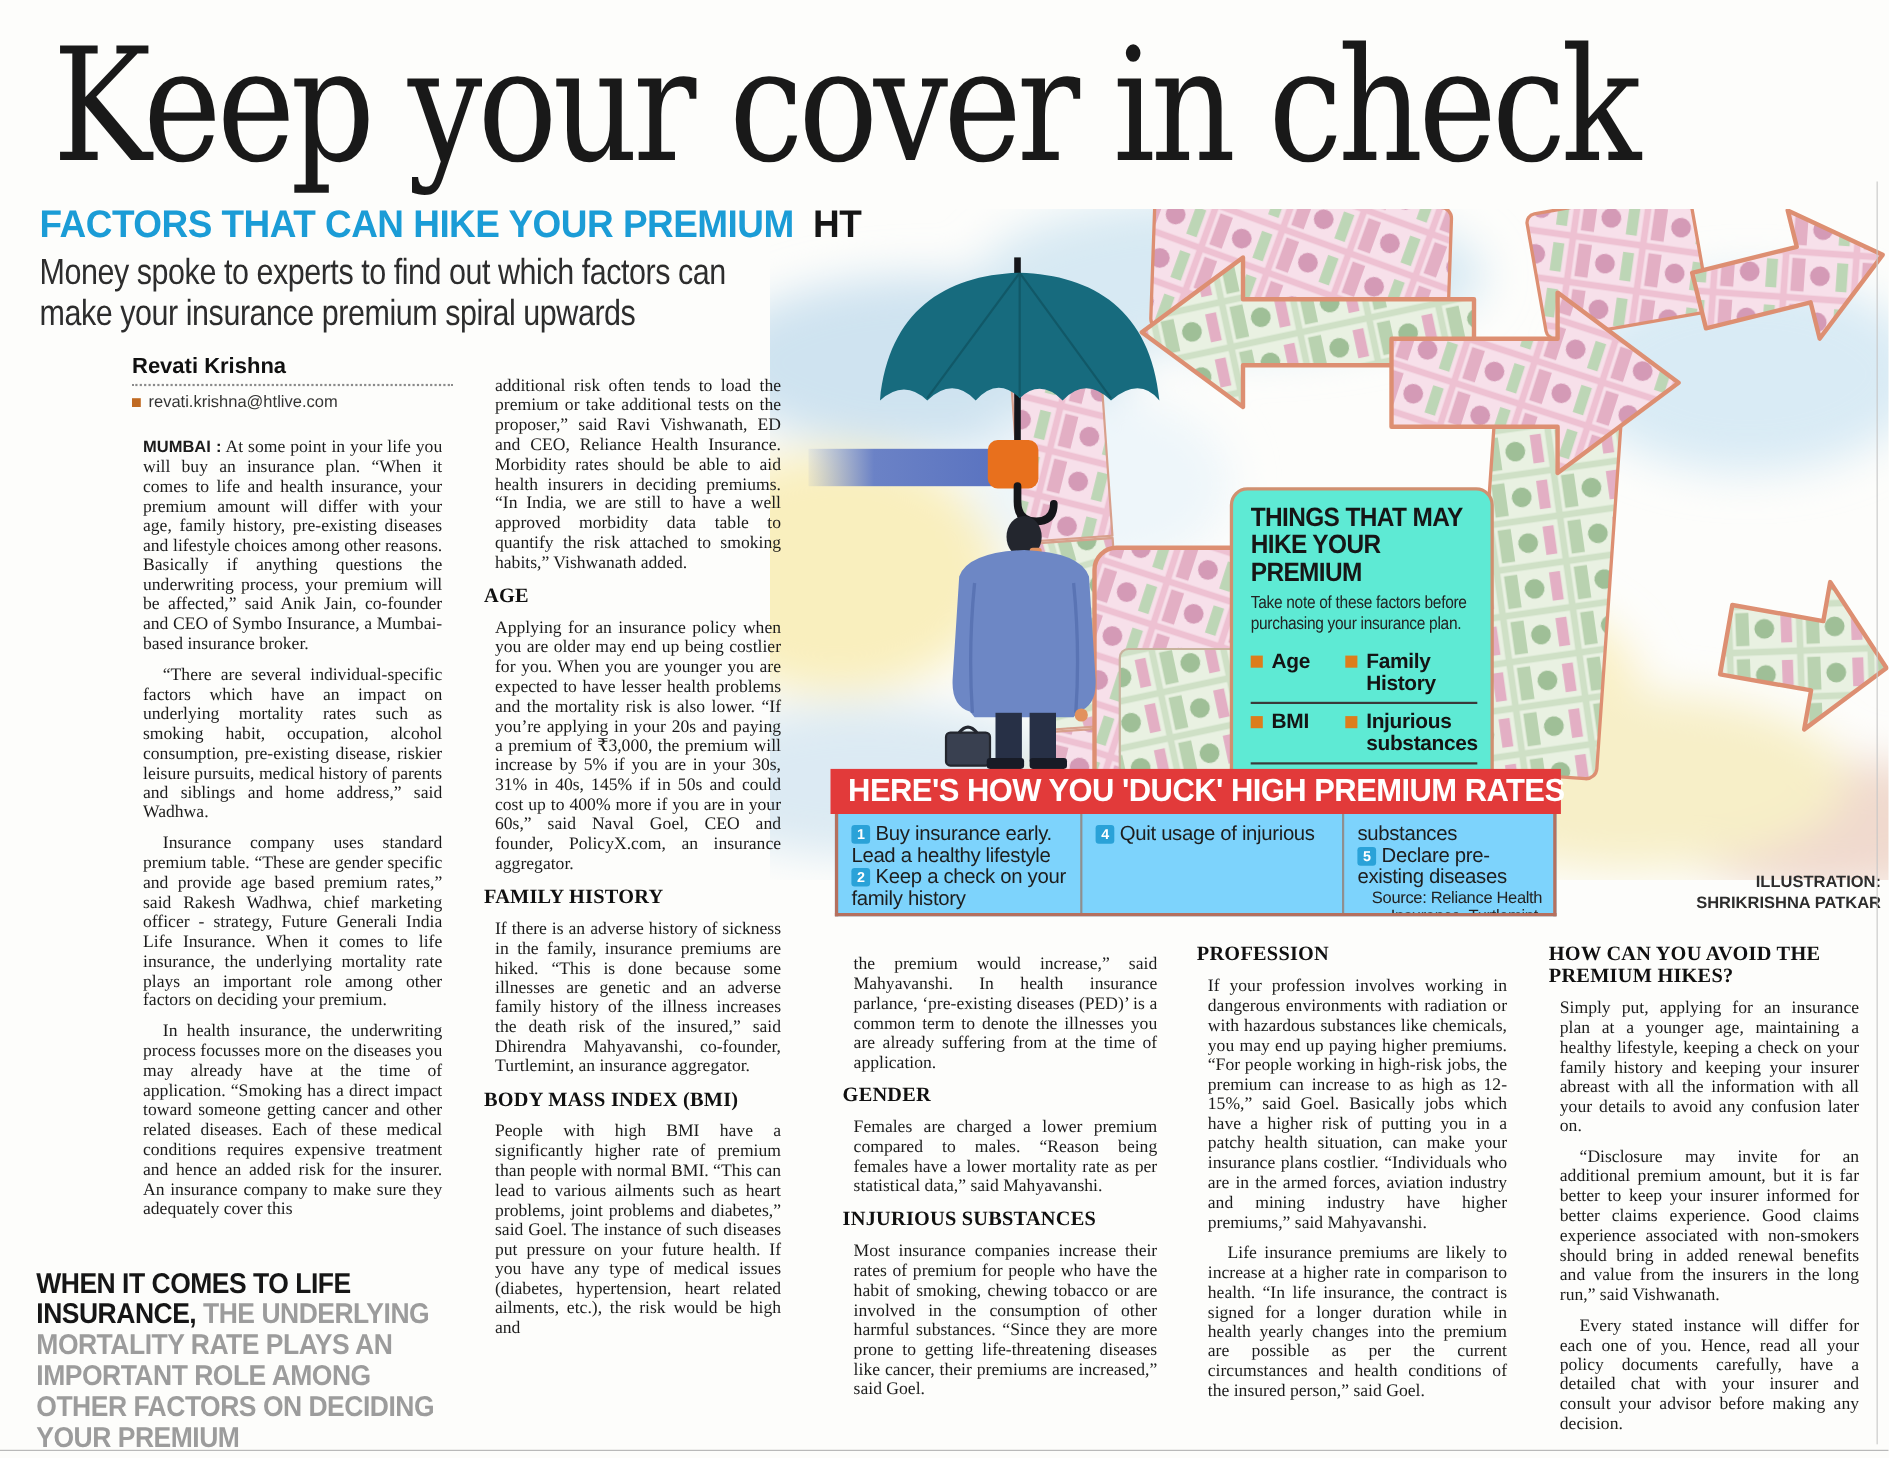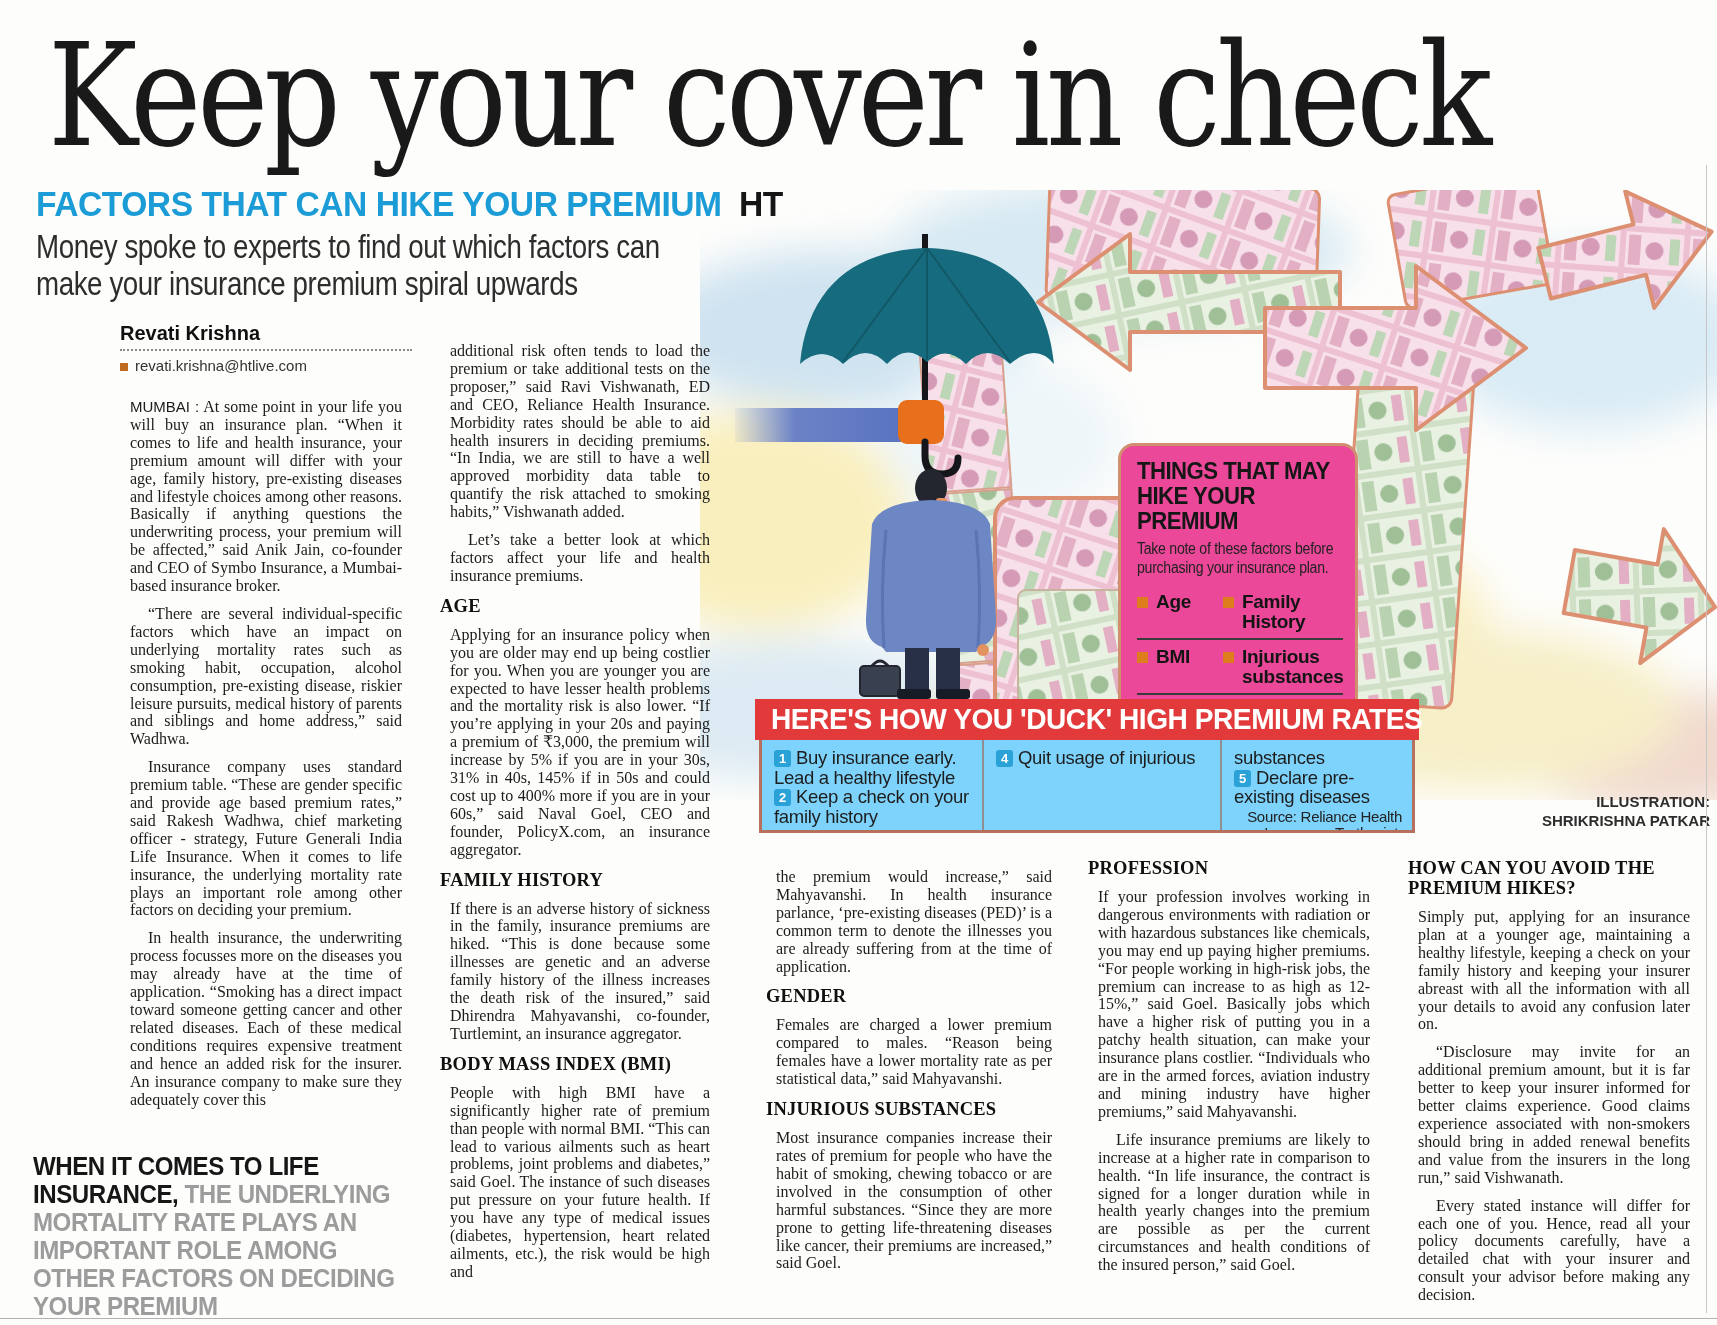--- a/index.html
+++ b/index.html
@@ -33,35 +33,35 @@
   .col{position:absolute;text-align:justify;font-size:16px;line-height:17.9px;color:#1b1b1b;overflow:hidden;}
   .col p{margin:10px;}
   .col p + p{text-indent:18px;}
   .col h4{font-size:18.5px;line-height:20px;margin:11px 0 3px;color:#101010;text-align:left;letter-spacing:0.2px;}
   .col h4.first{margin-top:0;}
   .col1{left:120px;top:388px;width:292px;height:760px;}
   .col2{left:440px;top:332px;width:280px;height:992px;}
   .col3{left:766px;top:858px;width:296px;height:462px;}
   .col4{left:1088px;top:858px;width:292px;height:462px;}
   .col5{left:1408px;top:858px;width:292px;height:462px;}
-  .dateline{font-family:"Liberation Sans","DejaVu Sans",sans-serif;font-weight:normal;font-size:15px;}
+  .dateline{font-family:"Liberation Sans","DejaVu Sans",sans-serif;font-weight:bold;font-size:15px;}
 
   
   .pullquote{position:absolute;left:33px;top:1152px;width:378px;}
   .pq-inner{font-family:"Liberation Sans","DejaVu Sans",sans-serif;font-weight:bold;
     font-size:26px;line-height:28px;letter-spacing:-0.5px;width:408px;
     transform:scaleX(0.927);transform-origin:0 0;}
   .pq-black{color:#161616;}
   .pq-gray{color:#9c9c9c;}
 
   
   .illo{position:absolute;left:700px;top:190px;width:1017px;height:610px;}
 
   
-  .infobox{position:absolute;left:1118px;top:443px;width:240px;background:#ec4899;
+  .infobox{position:absolute;left:1118px;top:443px;width:240px;background:#5eead4;
     border:3px solid #d09070;border-radius:16px;padding:12px 12px 8px 16px;box-sizing:border-box;
     font-family:"Liberation Sans","DejaVu Sans",sans-serif;}
   .ib-title{font-weight:bold;font-size:24px;line-height:25px;letter-spacing:-0.6px;color:#161616;
     width:226px;transform:scaleX(0.925);transform-origin:0 0;}
   .ib-sub{font-size:16px;line-height:19px;color:#222;margin-top:6px;letter-spacing:-0.3px;
     width:238px;transform:scaleX(0.88);transform-origin:0 0;}
   .ib-rows{margin-top:8px;}
   .fact-row{display:grid;grid-template-columns:86px 1fr;padding:7px 0 6px;}
   .fact-row + .fact-row{border-top:2px solid #3a3a3a;}
   .fact{font-weight:bold;font-size:19px;line-height:20px;color:#141414;letter-spacing:-0.3px;
@@ -250,21 +250,20 @@
   <div class="pullquote">
     <div class="pq-inner">
       <span class="pq-black">WHEN IT COMES TO LIFE INSURANCE,</span>
       <span class="pq-gray">THE UNDERLYING MORTALITY RATE PLAYS AN IMPORTANT ROLE AMONG OTHER FACTORS ON DECIDING YOUR PREMIUM</span>
     </div>
 
   </div>
 
   <div class="col col2">
     <p>additional risk often tends to load the premium or take additional tests on the proposer,” said Ravi Vishwanath, ED and CEO, Reliance Health Insurance. Morbidity rates should be able to aid health insurers in deciding premiums. “In India, we are still to have a well approved morbidity data table to quantify the risk attached to smoking habits,” Vishwanath added.</p>
-    <p>Let’s take a better look at which factors affect your life and health insurance premiums.</p>
     <h4>AGE</h4>
     <p>Applying for an insurance policy when you are older may end up being costlier for you. When you are younger you are expected to have lesser health problems and the mortality risk is also lower. “If you’re applying in your 20s and paying a premium of ₹3,000, the premium will increase by 5% if you are in your 30s, 31% in 40s, 145% if in 50s and could cost up to 400% more if you are in your 60s,” said Naval Goel, CEO and founder, PolicyX.com, an insurance aggregator.</p>
     <h4>FAMILY HISTORY</h4>
     <p>If there is an adverse history of sickness in the family, insurance premiums are hiked. “This is done because some illnesses are genetic and an adverse family history of the illness increases the death risk of the insured,” said Dhirendra Mahyavanshi, co-founder, Turtlemint, an insurance aggregator.</p>
     <h4>BODY MASS INDEX (BMI)</h4>
     <p>People with high BMI have a significantly higher rate of premium than people with normal BMI. “This can lead to various ailments such as heart problems, joint problems and diabetes,” said Goel. The instance of such diseases put pressure on your future health. If you have any type of medical issues (diabetes, hypertension, heart related ailments, etc.), the risk would be high and</p>
   </div>
 
   <div class="col col3">
     <p>the premium would increase,” said Mahyavanshi. In health insurance parlance, ‘pre-existing diseases (PED)’ is a common term to denote the illnesses you are already suffering from at the time of application.</p>

